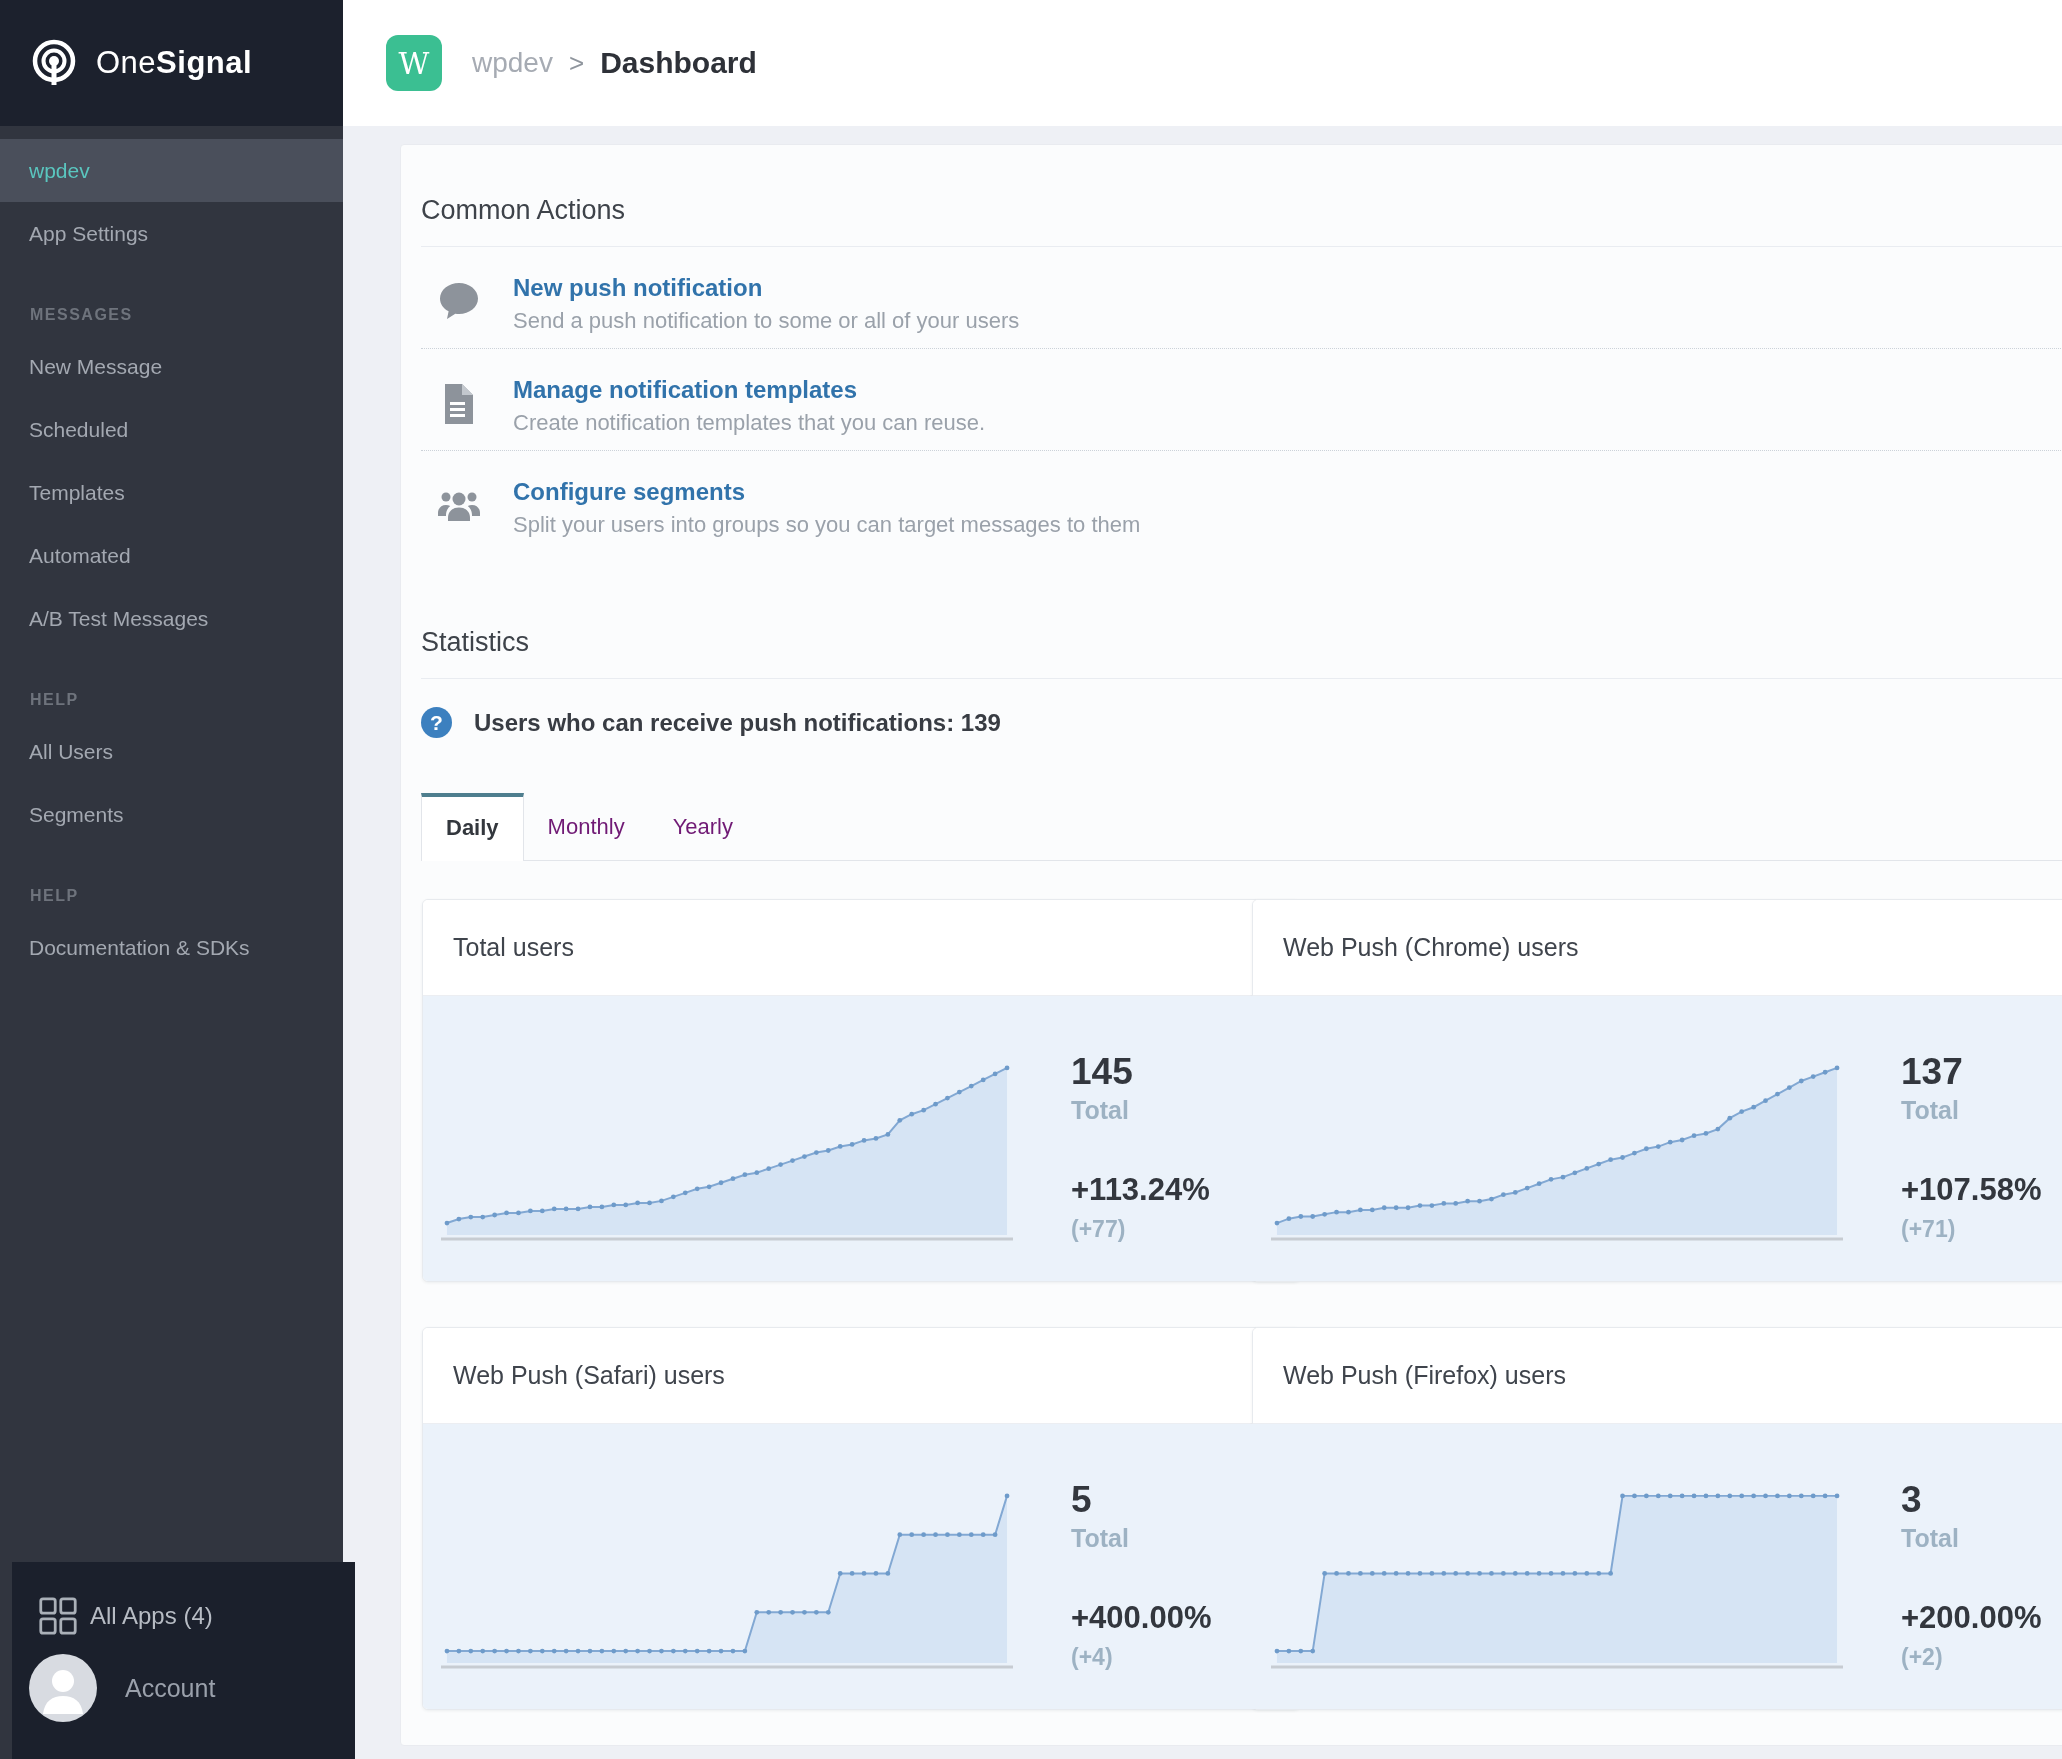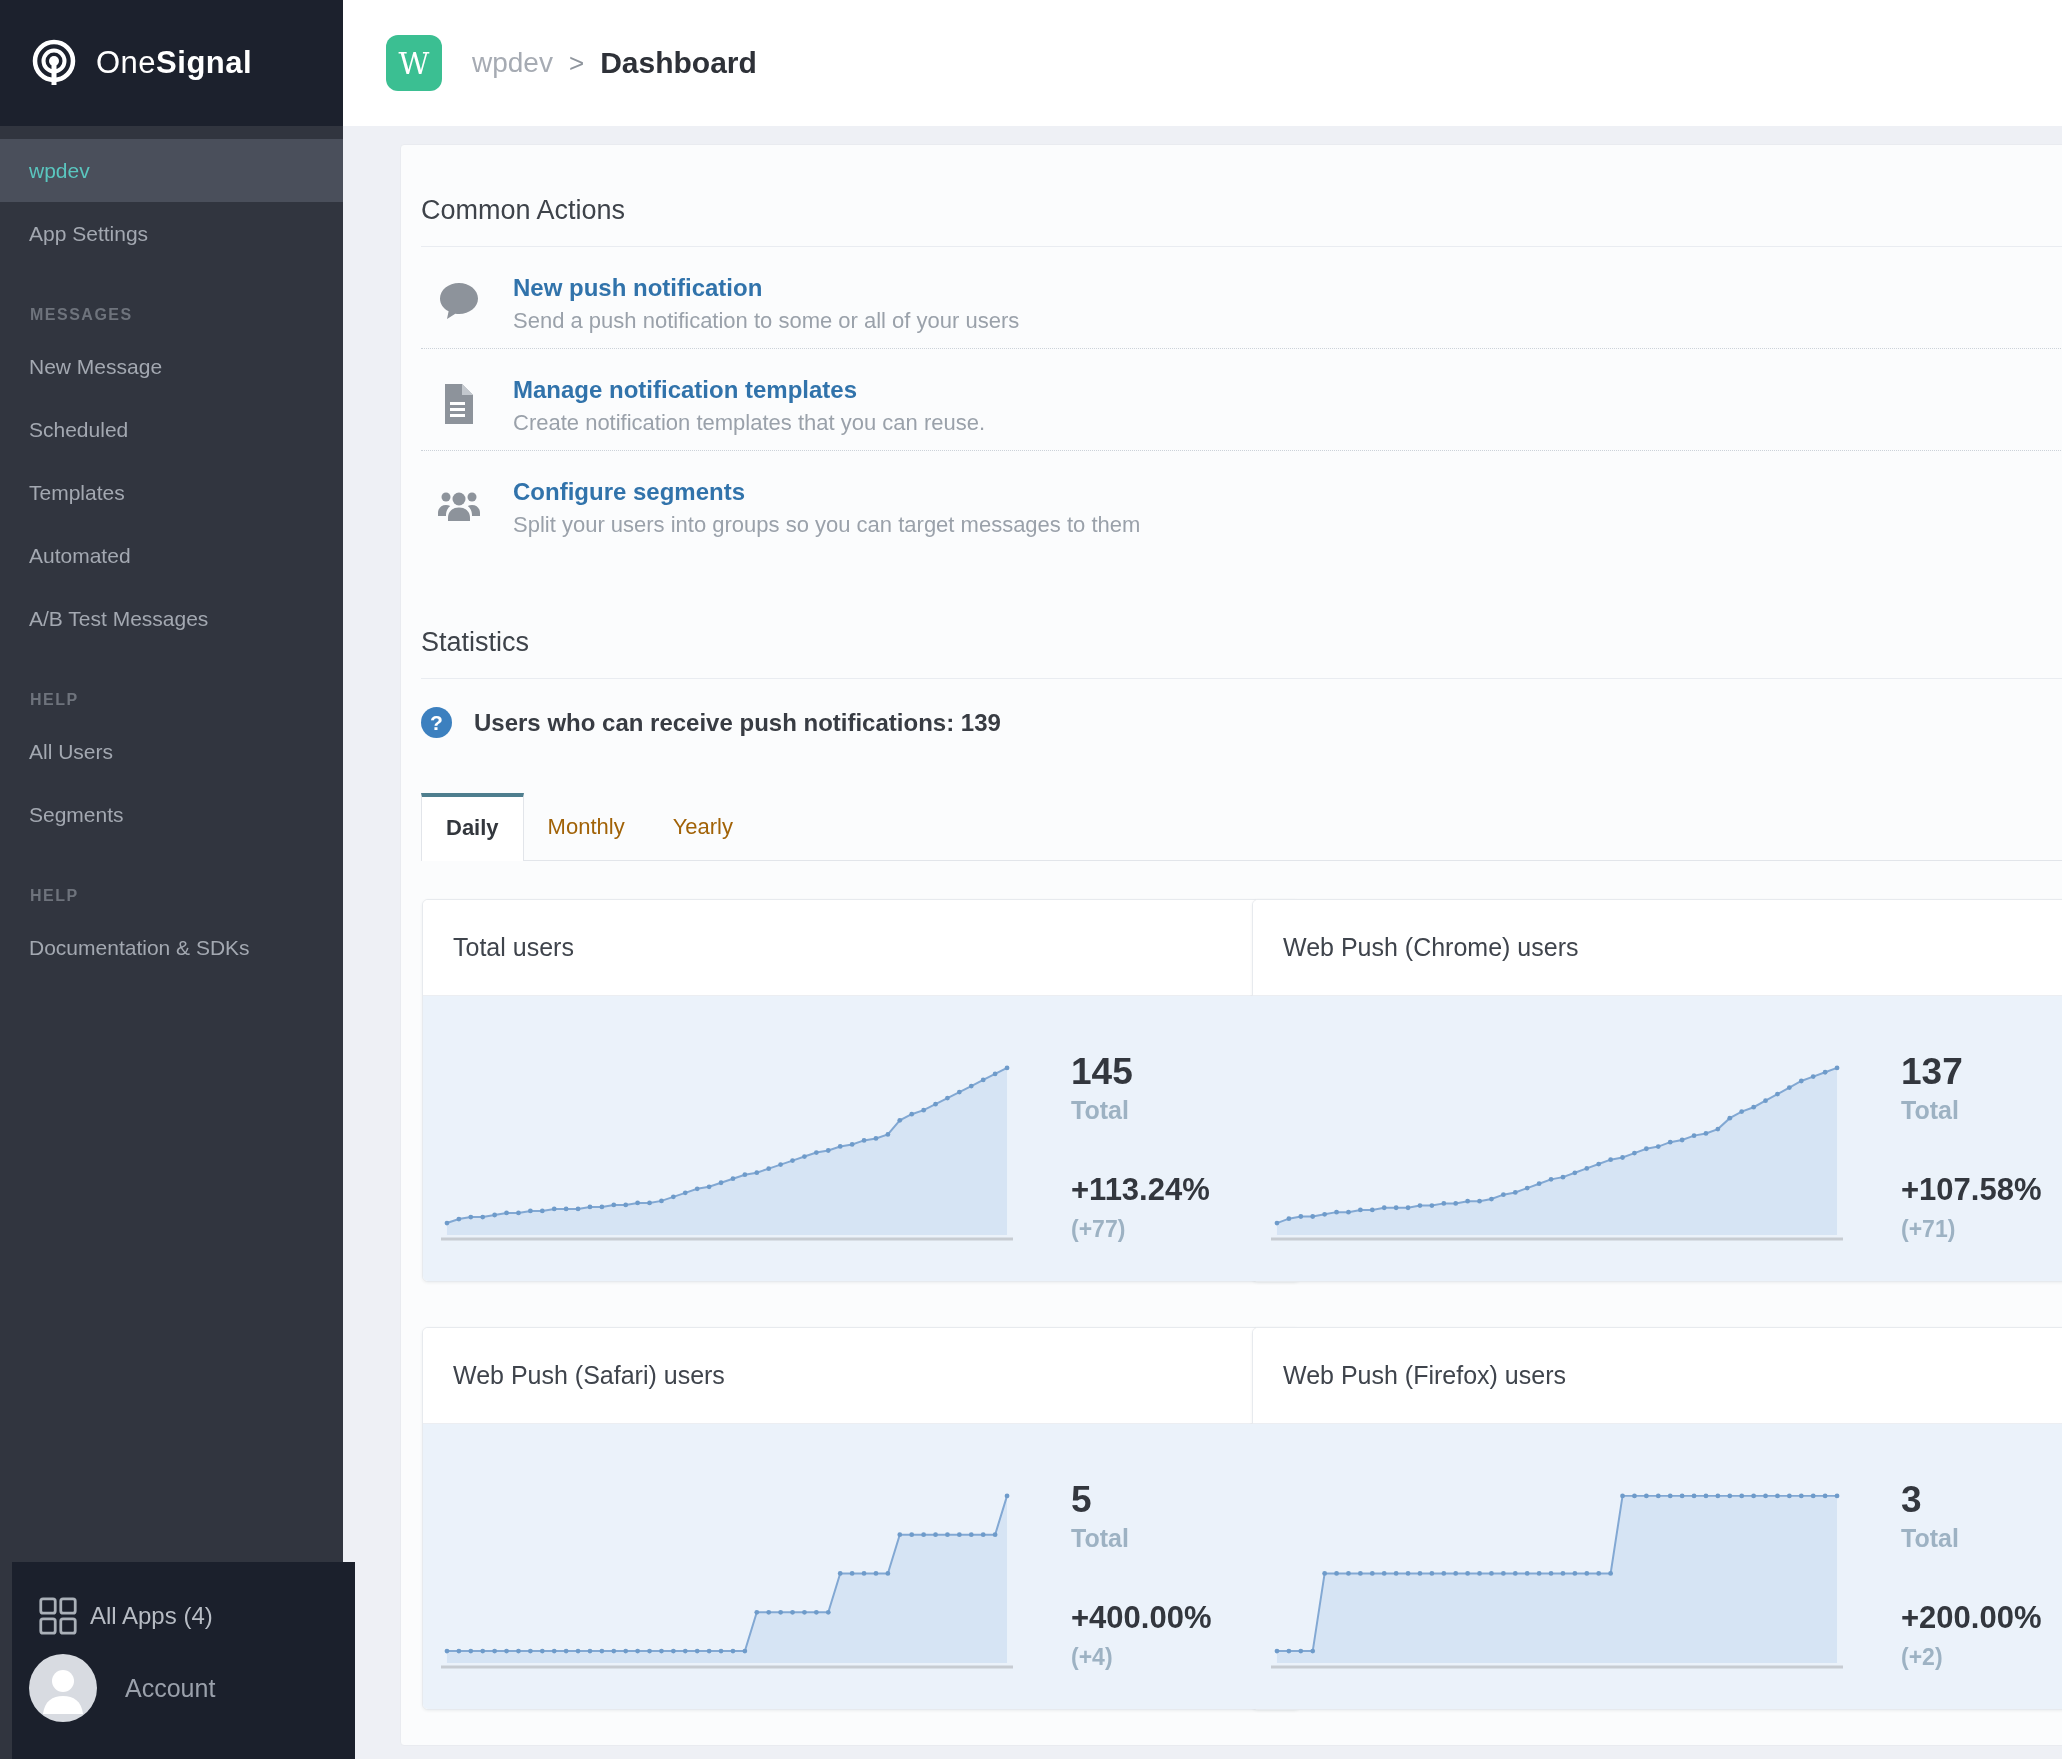--- a/index.html
+++ b/index.html
@@ -44,21 +44,21 @@
   .action-row.bordered { border-bottom:1px dotted #ccd2d9; }
   .action-icon { width:48px; height:48px; margin-right:30px; margin-top:4px; flex:0 0 auto; }
   .action-title { font-size:24px; font-weight:700; color:#3173ab; cursor:pointer; }
   .action-sub { margin-top:6px; font-size:22px; color:#9aa1aa; }
   .stats-title-block { margin-top:75px; padding-bottom:20px; border-bottom:1px solid #e9ecf1; }
   .subscribers-row { margin-top:28px; display:flex; align-items:center; }
   .q-icon { width:31px; height:31px; border-radius:50%; background:#3c80bf; color:#fff; font-size:21px; font-weight:700; display:flex; align-items:center; justify-content:center; cursor:pointer; flex:0 0 auto; }
   .subscribers-text { margin-left:22px; font-size:24px; font-weight:700; color:#383c43; }
   
   .tabs { margin-top:55px; display:flex; border-bottom:1px solid #e2e5ea; }
-  .tab { padding:21px 24px 20px; font-size:22px; color:#a16207; cursor:pointer; }
+  .tab { padding:21px 24px 20px; font-size:22px; color:#701a75; cursor:pointer; }
   .tab.active { background:#ffffff; border:1px solid #e2e5ea; border-top:4px solid #4e7e8e; border-bottom:none; padding-top:18px; margin-bottom:-1px; font-weight:700; color:#33373d; }
   
   .cards { margin:38px 0 0 1px; display:grid; grid-template-columns:786px 786px; column-gap:44px; row-gap:45px; }
   .card { width:878px; height:383px; background:#fff; border:1px solid #e7eaee; border-radius:6px; box-shadow:0 1px 3px rgba(40,50,60,.07); overflow:hidden; }
   .card-header { height:96px; display:flex; align-items:center; padding-left:30px; font-size:25px; color:#3f444c; border-bottom:1px solid #eceef2; background:#fff; }
   .card-body { position:relative; height:287px; background:#ebf2fa; }
   .chart { position:absolute; left:18px; top:0; width:572px; height:287px; }
   .stats { position:absolute; left:648px; top:56px;font-weight:bold; }
   .total-value { font-size:37px; line-height:40px; color:#33373e; }
   .total-label { margin-top:4px; font-size:25px; line-height:28px; color:#9db2c3; }

